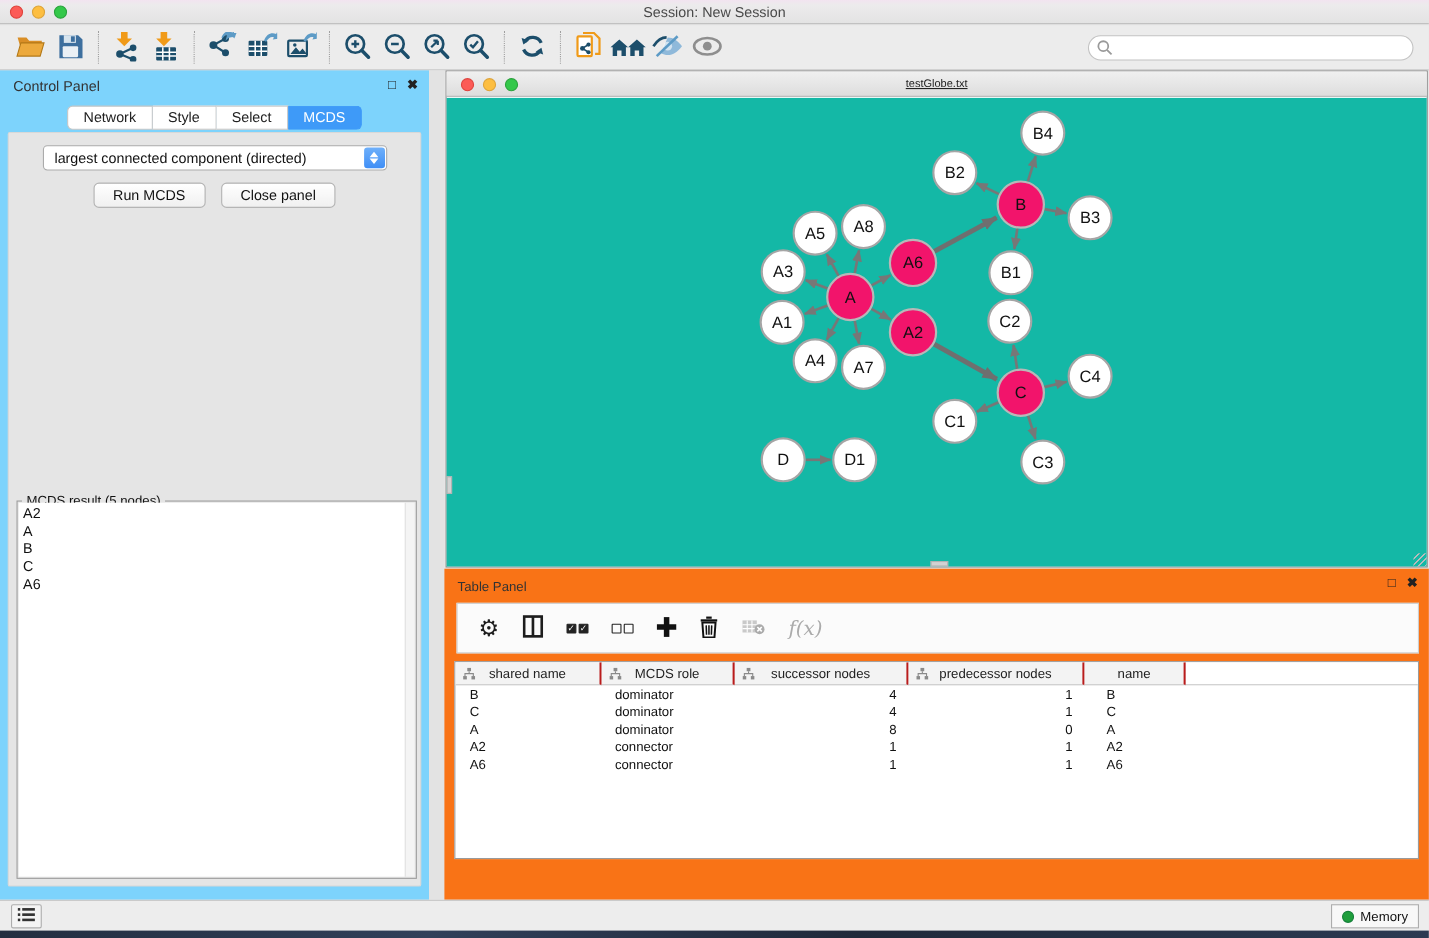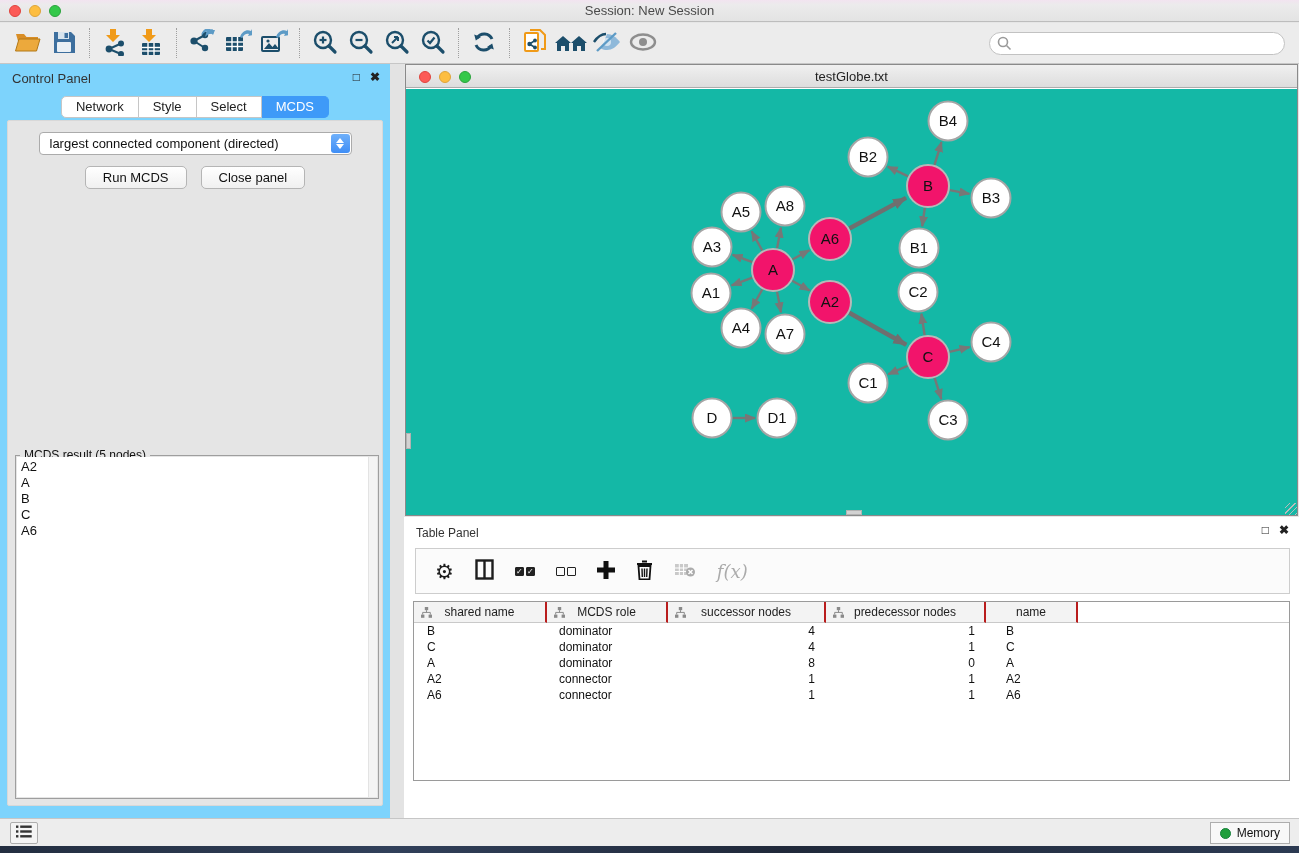--- a/index.html
+++ b/index.html
@@ -73,31 +73,31 @@
   .mcds-list .li { font-size:13px; line-height:16px; padding-left:4px; color:#111; }
   .mcds-scroll { position:absolute; top:1px; bottom:1px; right:1px; width:9px;
     background:#F4F4F4; border-left:1px solid #E3E3E3; }
 
   
   .net-window { position:absolute; top:0; left:1px; right:1px; height:452px;
     border:1px solid #8A8A8A; background:#fff; }
   .nw-titlebar { position:relative; height:23px;
     background:linear-gradient(#F0F0F0,#DDDDDD); border-bottom:1px solid #ACACAC; }
   .nw-titlebar .lights { left:13px; top:6px; }
-  .nw-titlebar .title { text-align:center; line-height:23px; font-size:13px; color:#222; }
+  .nw-titlebar .title { text-align:center; line-height:23px; font-size:10px; color:#222;text-decoration:underline; }
   .nw-canvas { position:absolute; top:24px; left:0; right:0; bottom:0; background:#14b8a6; }
   .grip { position:absolute; right:0; bottom:0; width:12px; height:12px;
     background:repeating-linear-gradient(135deg, transparent 0 3px, #BBB 3px 4px); }
   .h-left { position:absolute; left:0; top:344px; width:5px; height:16px;
     background:#D2D2D2; border:1px solid #B2B2B2; }
   .h-bottom { position:absolute; left:440px; bottom:0; width:16px; height:5px;
     background:#D2D2D2; border:1px solid #B2B2B2; }
 
   
-  .table-panel { position:absolute; top:453px; left:0; right:0; bottom:0; background:#ffffff;text-decoration:underline; }
+  .table-panel { position:absolute; top:453px; left:0; right:0; bottom:0; background:#f97316;text-decoration:underline; }
   .tp-title { position:absolute; top:9px; left:12px; font-size:12px; color:#333; }
   .tp-toolbar { position:absolute; left:11px; right:9px; top:31px; height:46px;
     background:#FBFBFB; border:1px solid #CDCDCD; display:flex; align-items:center;
     gap:21px; padding-left:19px; }
   .ticon { display:flex; align-items:center; justify-content:center; background:none; border:none; }
   .gear { font-size:21px; color:#1d1d1d; line-height:1; }
   .checkpair { display:flex; gap:2px; }
   .cbx { width:9px; height:9px; border:1.5px solid #222; border-radius:1px;
     font-size:8px; line-height:8px; color:#fff; text-align:center; }
   .cbx.filled { background:#222; }

